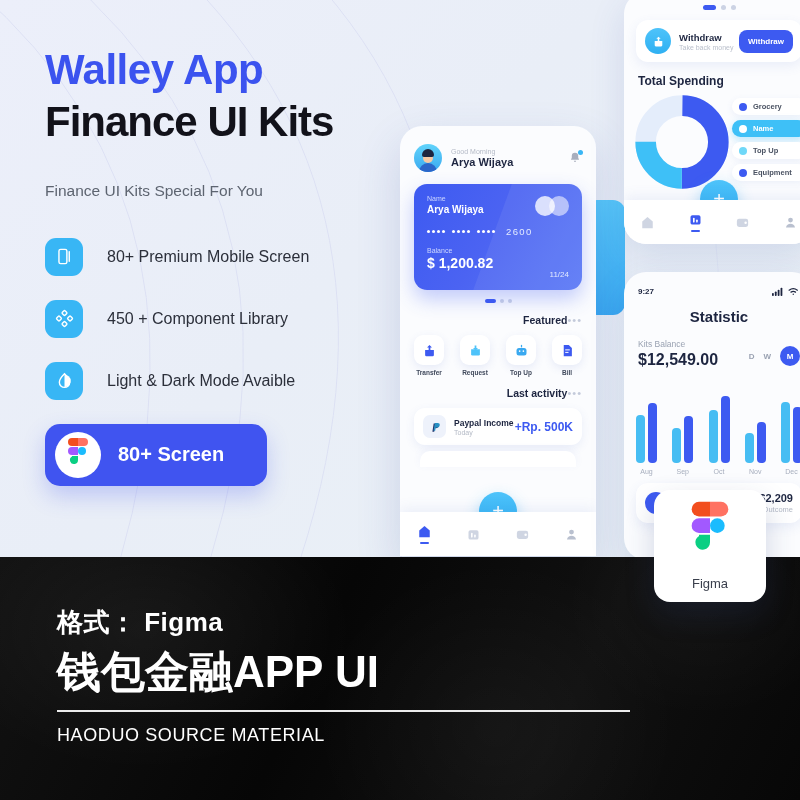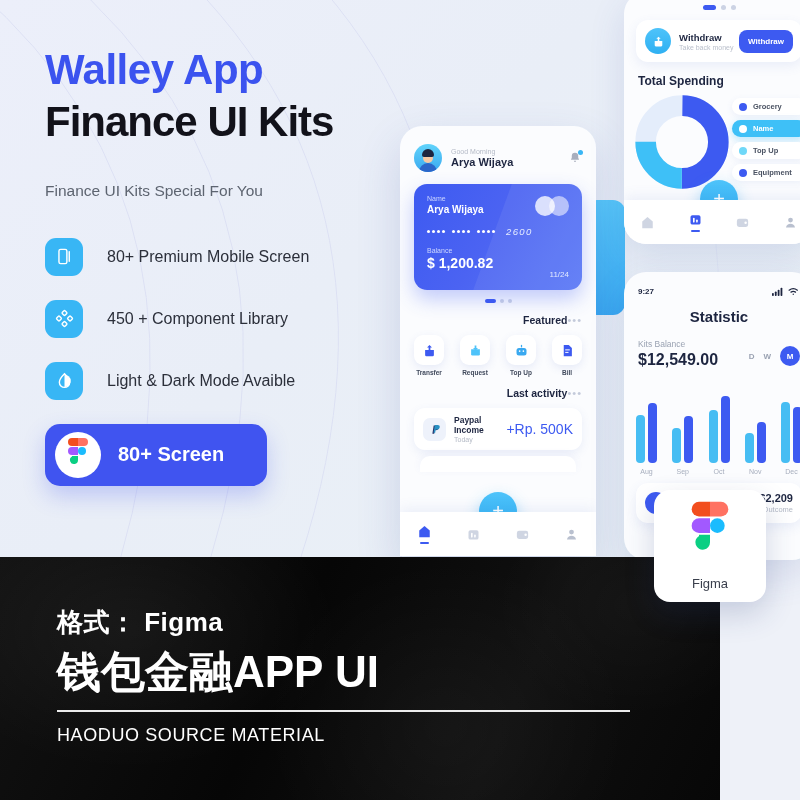--- a/index.html
+++ b/index.html
@@ -95,21 +95,21 @@
   .c-lab { font-size:7px; color:#ccd6ff; }
   .c-name { font-size:10px; color:#fff; margin-top:2px; font-weight:600; }
   .c-mc { position:absolute; right:13px; top:12px; width:34px; height:20px; }
   .c-mc i { position:absolute; top:0; width:20px; height:20px; border-radius:50%;
             background:rgba(255,255,255,.78); }
   .c-mc i:nth-child(1){ left:0; }
   .c-mc i:nth-child(2){ right:0; background:rgba(255,255,255,.55); }
   .c-dots { margin-top:11px; display:flex; align-items:center; gap:7px; }
   .c-grp { display:flex; gap:2px; }
   .c-grp b { width:3px; height:3px; border-radius:50%; background:#fff; display:block; }
-  .c-num { font-size:9.5px; color:#e4ebff; letter-spacing:1.4px; margin-left:4px;font-style:italic; }
+  .c-num { font-size:9.5px; color:#e4ebff; letter-spacing:1.4px; margin-left:4px; }
   .c-bal { font-size:7px; color:#ccd6ff; margin-top:10px; }
   .c-amt { font-size:14px; color:#fff; font-weight:bold; margin-top:1px; }
   .c-exp { position:absolute; right:13px; bottom:11px; font-size:8px; color:#e0e8ff; }
 
   .pager { display:flex; justify-content:center; gap:4px; margin-top:9px; align-items:center; }
   .pager b { width:4px; height:4px; border-radius:50%; background:#ccd3e4; display:block; }
   .pager b.on { width:11px; border-radius:3px; background:#3d5af1; }
 
   .sec-head { display:flex; align-items:center; padding:0 14px; margin-top:11px;text-align:right; }
   .sec-title { font-size:10.5px; font-weight:bold; color:#1d2540; flex:1; }
@@ -129,21 +129,21 @@
     box-shadow:0 3px 10px rgba(80,110,200,.10);
     display:flex; align-items:center; padding:7px 9px;
   }
   .pp {
     width:23px; height:23px; border-radius:7px; background:#eef2fb;
     display:flex; align-items:center; justify-content:center; flex:0 0 23px;
   }
   .act-mid { margin-left:8px; flex:1; }
   .act-t { font-size:8.5px; font-weight:bold; color:#1d2540; }
   .act-s { font-size:7px; color:#b4bac6; margin-top:1px; }
-  .act-amt { font-size:14px; font-weight:normal; color:#3d5af1; }
+  .act-amt { font-size:12px; font-weight:bold; color:#3d5af1; }
   .act-ghost {
     margin:6px 20px 0 20px; height:16px; background:#fff; border-radius:10px 10px 0 0;
     box-shadow:0 -2px 8px rgba(80,110,200,.06);
   }
 
   .navbar {
     position:absolute; left:0; bottom:0; width:100%; height:44px; background:#fff;
     display:flex; align-items:center; justify-content:space-around;
     box-shadow:0 -3px 14px rgba(80,110,200,.10);
   }
@@ -236,21 +236,21 @@
     position:absolute; left:654px; top:490px; width:112px; height:112px;
     background:#fff; border-radius:16px;
     box-shadow:0 12px 30px rgba(40,60,120,.20);
     display:flex; flex-direction:column; align-items:center; justify-content:center;
     z-index:40;
   }
   .figma-label { font-size:13px; color:#3a3f4c; margin-top:7px; }
 
   
   .banner {
-    position:absolute; left:0; top:557px; width:720px; height:243px;
+    position:absolute; left:0; top:557px; width:800px; height:243px;
     background:#0a0a0a; overflow:hidden;
   }
   .banner::before {
     content:""; position:absolute; inset:0;
     background:
       radial-gradient(ellipse 300px 200px at 18% 30%, rgba(255,255,255,.05), transparent 70%),
       radial-gradient(ellipse 260px 240px at 62% 70%, rgba(255,255,255,.035), transparent 70%),
       radial-gradient(ellipse 200px 160px at 88% 20%, rgba(255,255,255,.03), transparent 70%),
       linear-gradient(115deg,#121212 0%,#060606 40%,#101010 70%,#070707 100%);
   }

